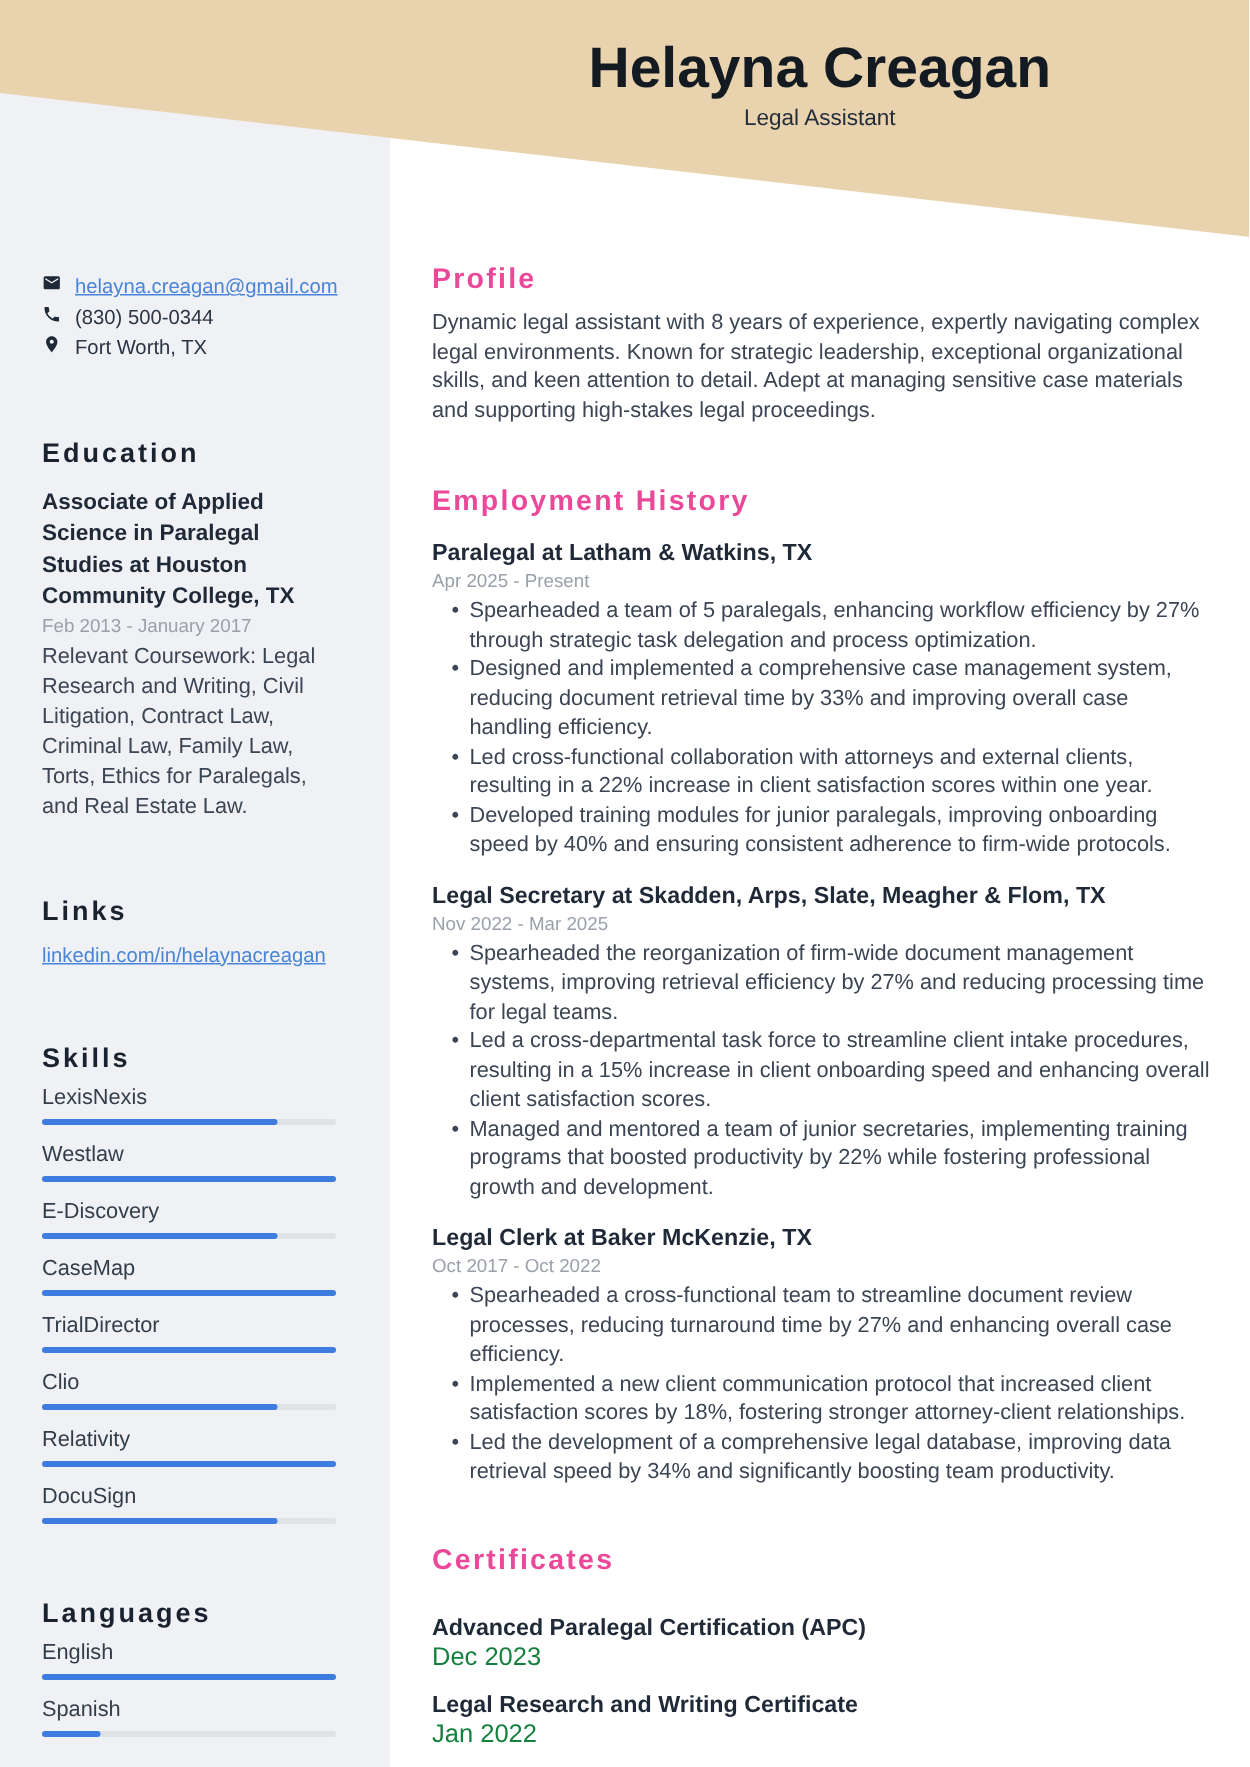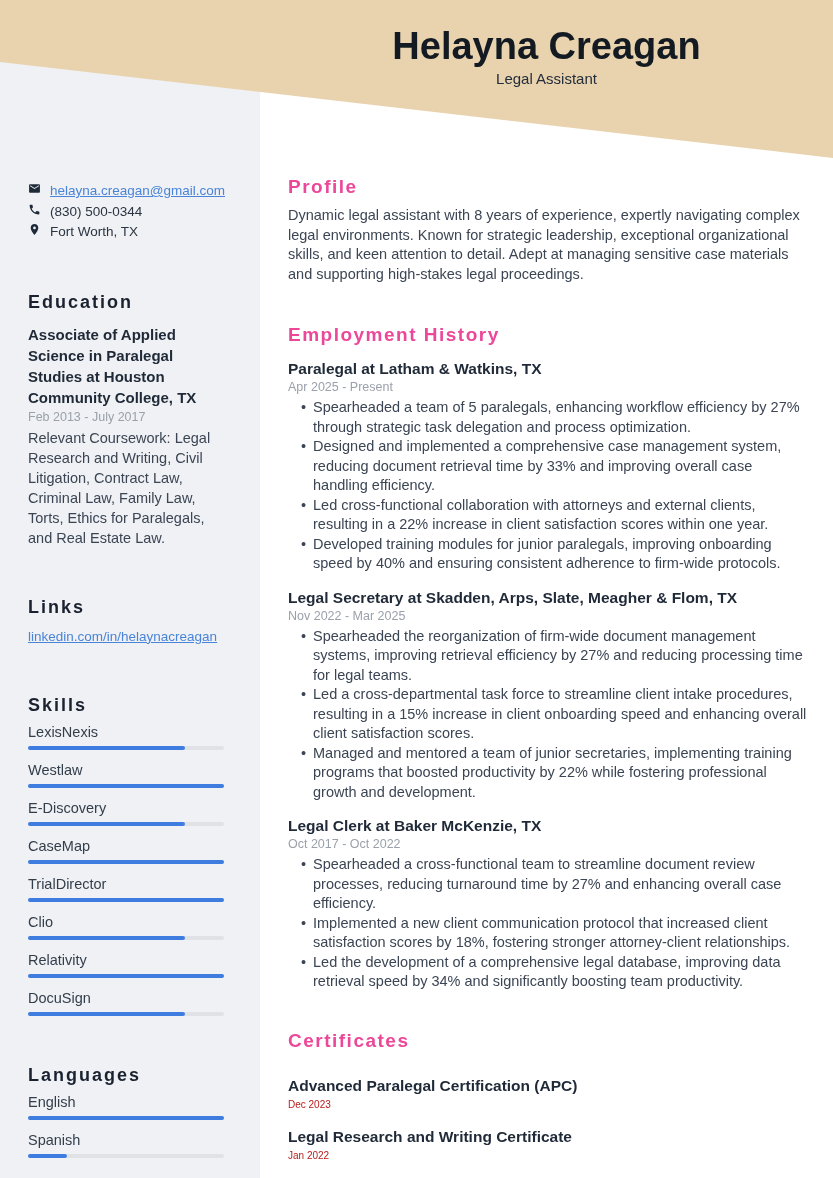--- a/index.html
+++ b/index.html
@@ -94,21 +94,21 @@
   }
   ul.bullets li::before {
     content: "•"; position: absolute; left: 13px; top: 0;
     color: #3b4553;
   }
 
   .certificates-heading { margin-top: 38px; }
   .cert { margin-top: 24px; }
   .cert + .cert { margin-top: 14px; }
   .cert-title { font-size: 15.5px; font-weight: 700; color: #1f2937; line-height: 19px; }
-  .cert-date { font-size: 10px; color: #b91c1c; line-height: 17px; margin-top: 1px; }
+  .cert-date { font-size: 17px; color: #15803d; line-height: 17px; margin-top: 1px; }
 </style>
 </head>
 <body>
 
 <div class="page">
 
   <div class="sidebar-bg"></div>
   <div class="header-band"></div>
 
   <div class="header-text">
@@ -138,21 +138,21 @@
       <span>
         <svg width="13" height="13" viewBox="0 0 24 24" fill="#1f2a38">
             <path d="M12 2C8.13 2 5 5.13 5 9c0 5.25 7 13 7 13s7-7.75 7-13c0-3.87-3.13-7-7-7zm0 9.5c-1.38 0-2.5-1.12-2.5-2.5s1.12-2.5 2.5-2.5 2.5 1.12 2.5 2.5-1.12 2.5-2.5 2.5z"></path>
           </svg>
       </span>
       <span>Fort Worth, TX</span>
     </div>
 
     <h3 class="side-heading edu-heading">Education</h3>
     <div class="degree">Associate of Applied Science in Paralegal Studies at Houston Community College, TX</div>
-    <div class="edu-date">Feb 2013 - July 2017</div>
+    <div class="edu-date">Feb 2013 - January 2017</div>
     <div class="coursework">Relevant Coursework: Legal Research and Writing, Civil Litigation, Contract Law, Criminal Law, Family Law, Torts, Ethics for Paralegals, and Real Estate Law.</div>
 
     <h3 class="side-heading links-heading">Links</h3>
     <a class="link side-link" href="#">linkedin.com/in/helaynacreagan</a>
 
     <h3 class="side-heading skills-heading">Skills</h3>
     <div class="skill-list">
       <div class="skill">
         <div class="skill-label">LexisNexis</div>
         <div class="bar-track">

